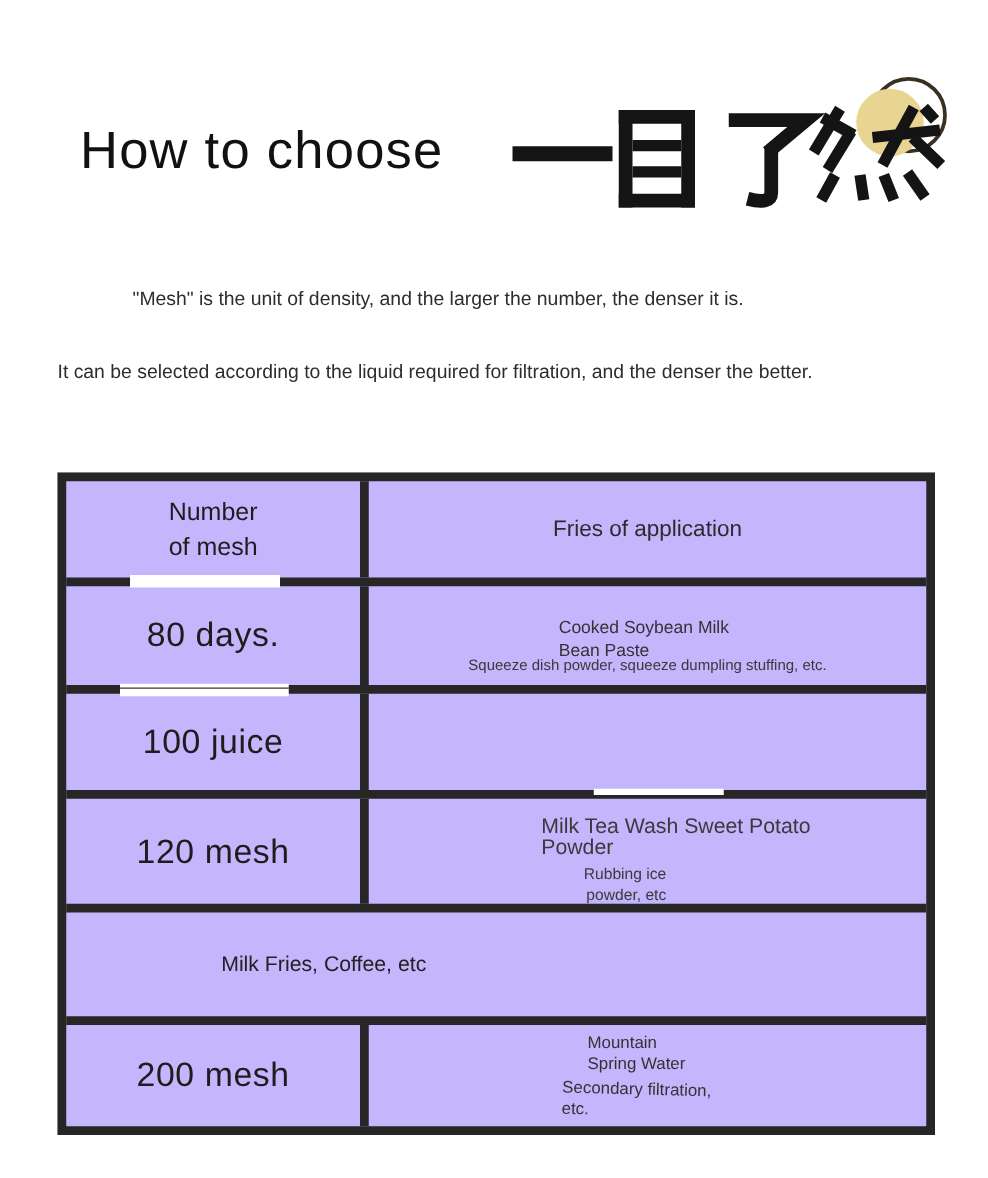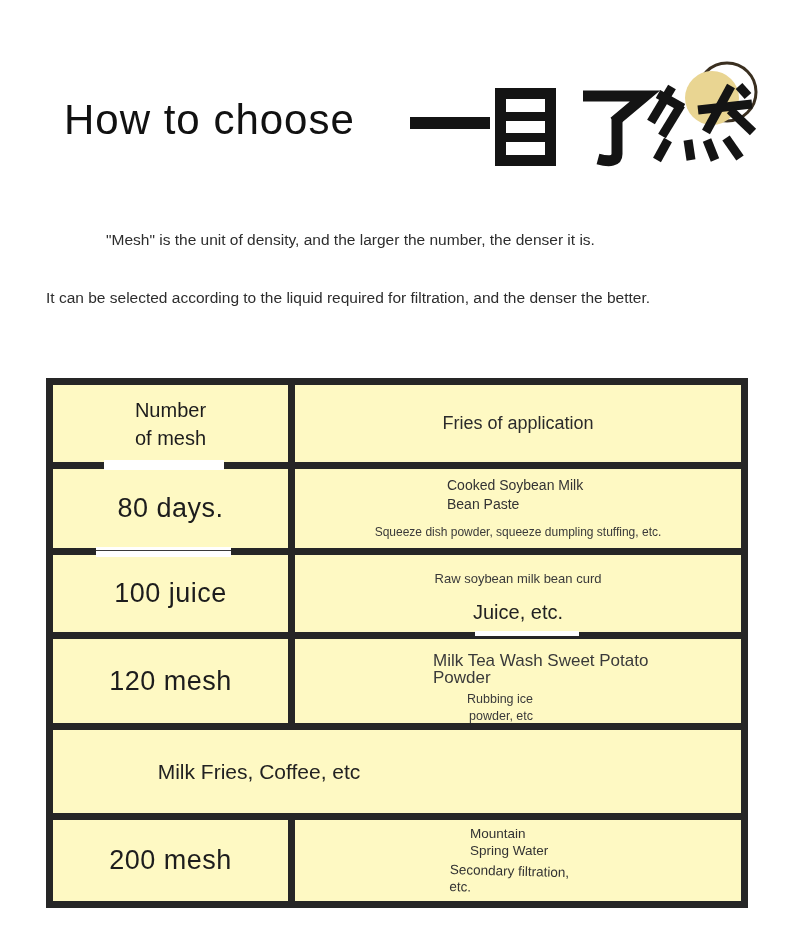--- a/index.html
+++ b/index.html
@@ -17,43 +17,43 @@
   .sr-only {
     position:absolute; width:1px; height:1px; overflow:hidden;
     clip-path:inset(50%); opacity:0; white-space:nowrap;
   }
   
   .intro-1 { position:absolute; left:106px; top:231px; font-size:15.5px; color:#2d2d2d; white-space:nowrap; }
   .intro-2 { position:absolute; left:46px;  top:289px; font-size:15.5px; color:#2d2d2d; white-space:nowrap; }
   
   .mesh-table {
     position:absolute; left:46px; top:378px; width:702px; height:530px;
-    border:7px solid #262626; box-sizing:border-box; background:#fef9c3;
+    border:7px solid #262626; box-sizing:border-box; background:#c4b5fd;
   }
   .trow { display:flex; border-bottom:7px solid #262626; }
   .trow:last-child { border-bottom:none; }
   .rh0 { height:77px; } .rh1 { height:79px; } .rh2 { height:77px; }
   .rh3 { height:84px; } .rh4 { height:83px; } .rh5 { height:81px; }
   .cell-l {
     width:235px; flex:none; border-right:7px solid #262626;
     display:flex; align-items:center; justify-content:center;
   }
   .cell-r { flex:1; position:relative; }
   .th-left  { font-size:20px; line-height:28px; text-align:center; color:#1d1d1d; white-space:pre-line; }
   .th-right { display:flex; align-items:center; justify-content:center; font-size:18px; color:#2b2b2b; }
   .mesh-val { font-size:27px; color:#1d1d1d; letter-spacing:0.5px; white-space:nowrap; }
   
-  .r0p { position:absolute; left:152px; top:7px;  font-size:14px;   line-height:19px; color:#333; white-space:pre-line; }
+  .r0p { position:absolute; left:152px; top:23px;  font-size:14px;   line-height:19px; color:#333; white-space:pre-line; }
   .r0s { position:absolute; left:0;     top:56px; width:100%; text-align:center; font-size:12px; color:#3a3a3a; }
   .r1p { position:absolute; left:0;     top:16px; width:100%; text-align:center; font-size:13px; color:#3a3a3a; }
   .r1s { position:absolute; left:0;     top:46px; width:100%; text-align:center; font-size:20px; color:#222; }
   .r2p { position:absolute; left:138px; top:13px; font-size:17px; line-height:17px; color:#3a3a3a; white-space:pre-line; }
   .r2s { position:absolute; left:172px; top:52px; font-size:12.5px; line-height:17px; color:#3a3a3a; white-space:pre-line;text-align:right; }
   .r3p { position:absolute; left:0; top:0; width:412px; height:100%;
-         display:flex; align-items:center; justify-content:center; font-size:21px; color:#222; white-space:nowrap; }
+         display:flex; align-items:center; justify-content:center; font-size:17px; color:#222; white-space:nowrap; }
   .r4p { position:absolute; left:175px; top:5px;  font-size:13.5px; line-height:17px; color:#333; white-space:pre-line; }
   .r4s { position:absolute; left:155px; top:41px; font-size:13.5px; line-height:17px; color:#333; white-space:pre-line;
          transform:rotate(1.5deg); transform-origin:0 0; }
   
   .gap-a { position:absolute; left:104px; top:460px; width:120px; height:10px; background:#fff; }
   .gap-b { position:absolute; left:96px;  top:547px; width:135px; height:10px; background:#fff; }
   .gap-b-line { position:absolute; left:96px; top:550px; width:135px; height:1px; background:#3a3a3a; }
   .gap-c { position:absolute; left:475px; top:631px; width:104px; height:5px; background:#fff; }
 </style>
 </head>
@@ -127,24 +127,20 @@
         <div class="r0p">Cooked Soybean Milk
 Bean Paste</div>
         <div class="r0s">Squeeze dish powder, squeeze dumpling stuffing, etc.</div>
       </div>
     </div>
 
     <div class="trow rh2">
       <div class="cell-l">
         <span class="mesh-val">100 juice</span>
       </div>
-      <div class="cell-r">
-        <div class="r1p">Raw soybean milk bean curd</div>
-        <div class="r1s">Juice, etc.</div>
-      </div>
     </div>
 
     <div class="trow rh3">
       <div class="cell-l">
         <span class="mesh-val">120 mesh</span>
       </div>
       <div class="cell-r">
         <div class="r2p">Milk Tea Wash Sweet Potato
 Powder</div>
         <div class="r2s">Rubbing ice

